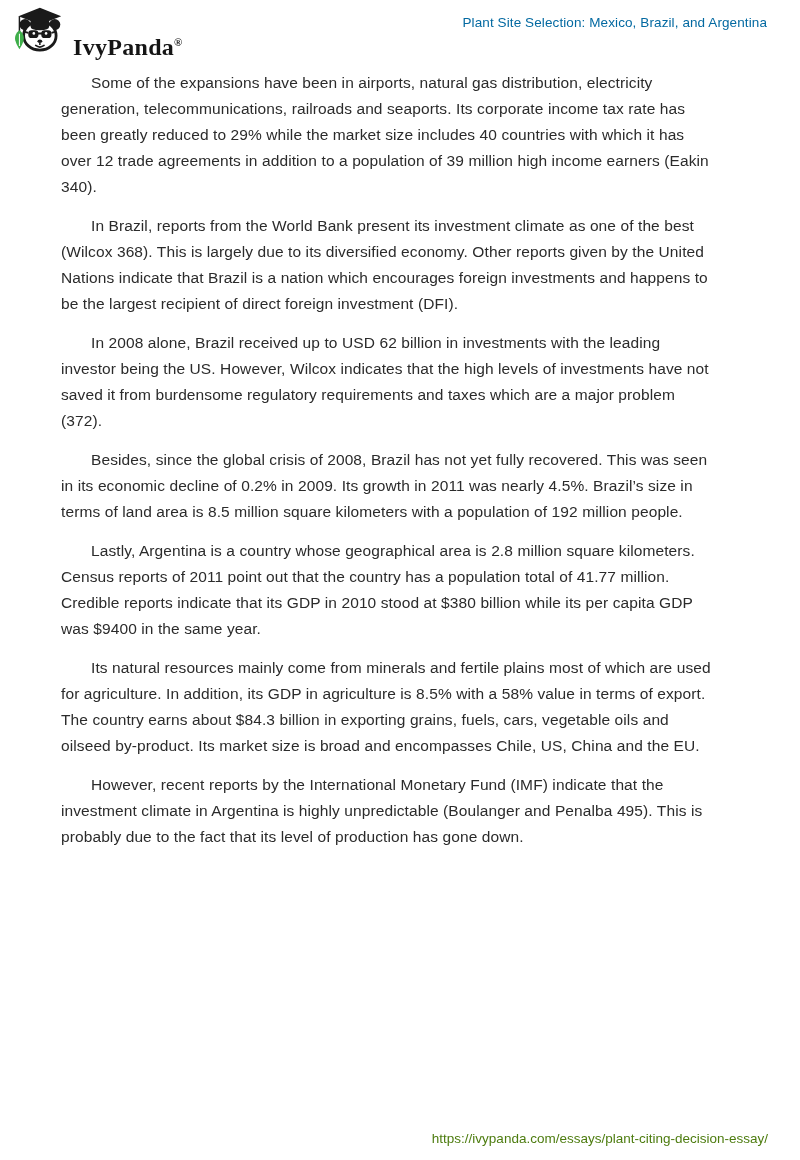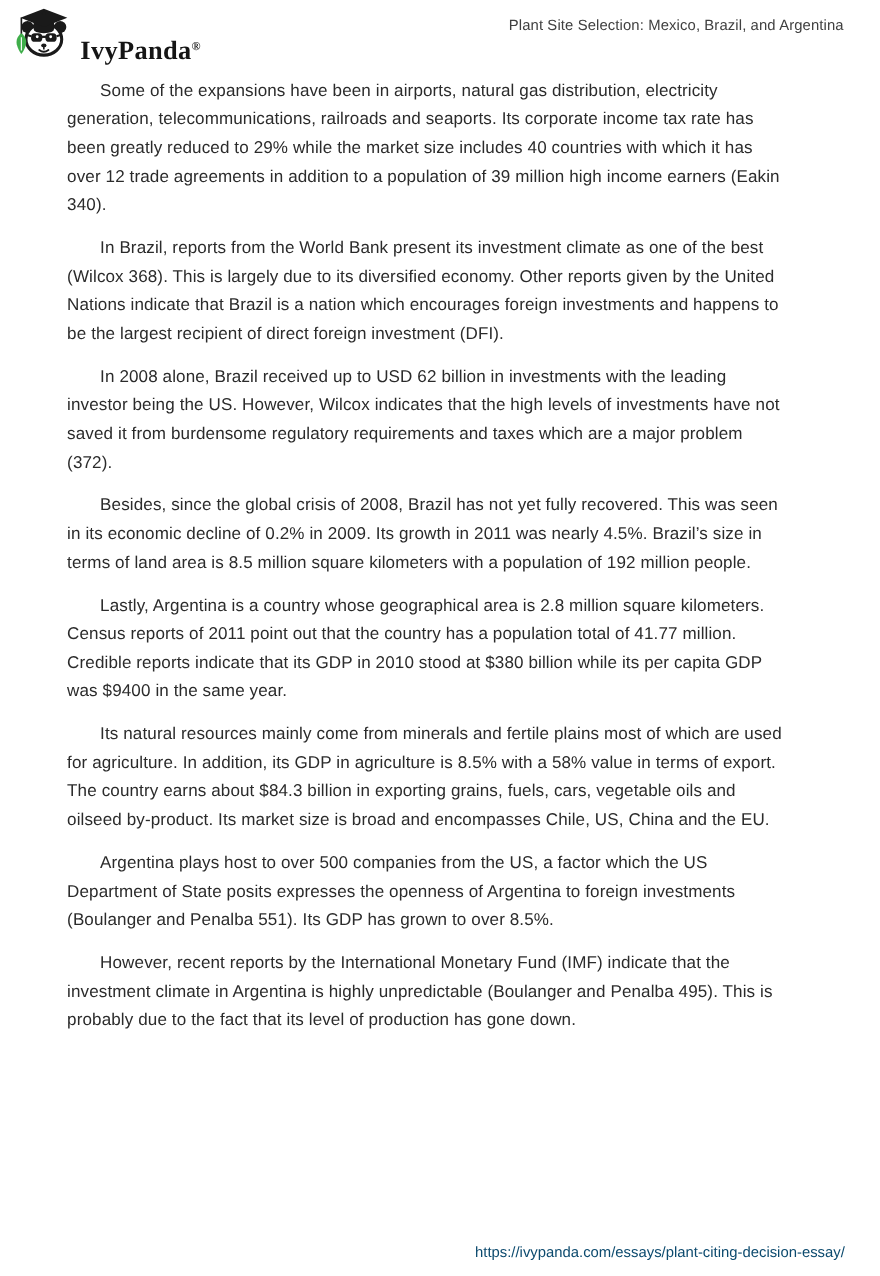--- a/index.html
+++ b/index.html
@@ -37,21 +37,21 @@
     font-size: 11px;
     font-weight: 700;
     vertical-align: super;
     line-height: 0;
   }
   .doc-title {
     position: absolute;
     right: 33px;
     top: 15px;
     font-size: 13.5px;
-    color: #404040;
+    color: #0369a1;
     letter-spacing: 0.1px;
     margin-left: 42px;
   }
   
   main.essay {
     position: absolute;
     left: 61px;
     top: 70px;
     width: 652px;
   }
@@ -65,21 +65,21 @@
   }
   
   .page-footer {
     position: absolute;
     right: 32px;
     top: 1131px;
     font-size: 13.5px;
     color: #b4b4b4;
   }
   .page-footer a {
-    color: #0c4a6e;
+    color: #4d7c0f;
     text-decoration: none;
     cursor: pointer;
     padding-left: 12px;
   }
 </style>
 </head>
 <body>
 
 <div class="page">
 
@@ -117,21 +117,20 @@
     <div class="doc-title">Plant Site Selection: Mexico, Brazil, and Argentina</div>
   </header>
 
   <main class="essay">
     <p>Some of the expansions have been in airports, natural gas distribution, electricity generation, telecommunications, railroads and seaports. Its corporate income tax rate has been greatly reduced to 29% while the market size includes 40 countries with which it has over 12 trade agreements in addition to a population of 39 million high income earners (Eakin 340).</p>
     <p>In Brazil, reports from the World Bank present its investment climate as one of the best (Wilcox 368). This is largely due to its diversified economy. Other reports given by the United Nations indicate that Brazil is a nation which encourages foreign investments and happens to be the largest recipient of direct foreign investment (DFI).</p>
     <p>In 2008 alone, Brazil received up to USD 62 billion in investments with the leading investor being the US. However, Wilcox indicates that the high levels of investments have not saved it from burdensome regulatory requirements and taxes which are a major problem (372).</p>
     <p>Besides, since the global crisis of 2008, Brazil has not yet fully recovered. This was seen in its economic decline of 0.2% in 2009. Its growth in 2011 was nearly 4.5%. Brazil’s size in terms of land area is 8.5 million square kilometers with a population of 192 million people.</p>
     <p>Lastly, Argentina is a country whose geographical area is 2.8 million square kilometers. Census reports of 2011 point out that the country has a population total of 41.77 million. Credible reports indicate that its GDP in 2010 stood at $380 billion while its per capita GDP was $9400 in the same year.</p>
     <p>Its natural resources mainly come from minerals and fertile plains most of which are used for agriculture. In addition, its GDP in agriculture is 8.5% with a 58% value in terms of export. The country earns about $84.3 billion in exporting grains, fuels, cars, vegetable oils and oilseed by-product. Its market size is broad and encompasses Chile, US, China and the EU.</p>
-    <p>Argentina plays host to over 500 companies from the US, a factor which the US Department of State posits expresses the openness of Argentina to foreign investments (Boulanger and Penalba 551). Its GDP has grown to over 8.5%.</p>
     <p>However, recent reports by the International Monetary Fund (IMF) indicate that the investment climate in Argentina is highly unpredictable (Boulanger and Penalba 495). This is probably due to the fact that its level of production has gone down.</p>
   </main>
 
   <div class="page-footer">
     <a>https://ivypanda.com/essays/plant-citing-decision-essay/</a>
   </div>
 
 </div>
 
 </body></html>

